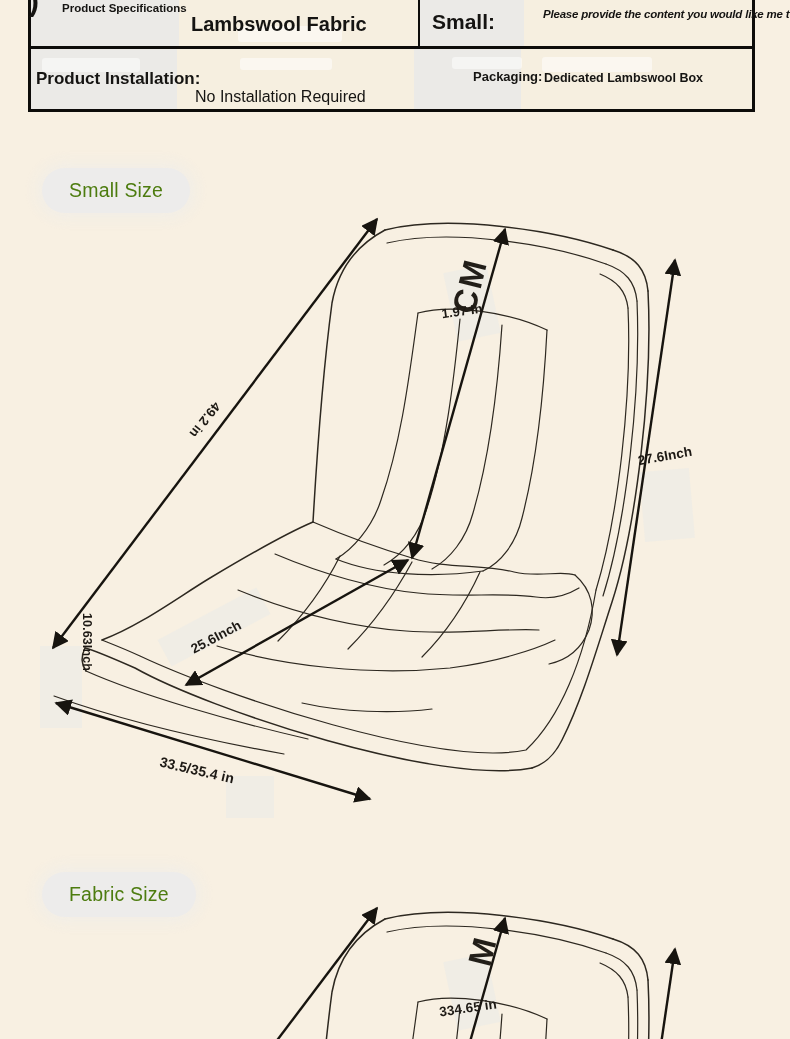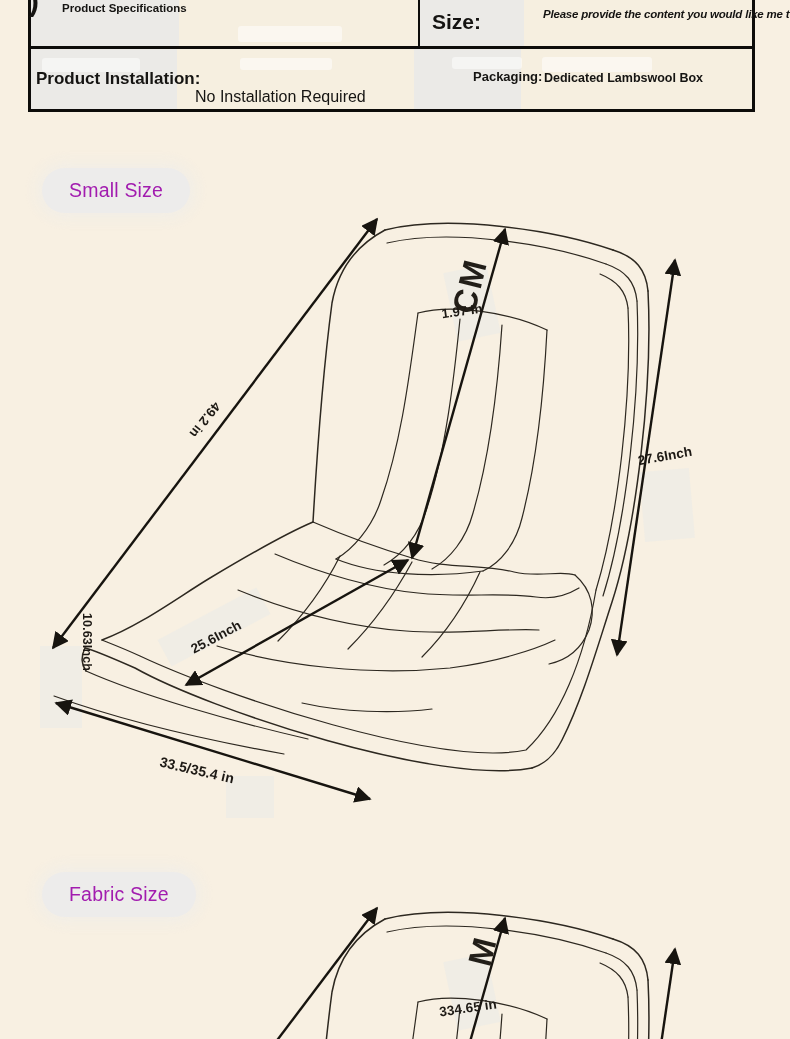--- a/index.html
+++ b/index.html
@@ -16,21 +16,21 @@
   .cell-gray{background:#ebeae7;}
   .cell-cream{background:#f6efe0;}
   .patch{background:rgba(255,255,255,.5);border-radius:3px;}
   .t-txt{white-space:nowrap;line-height:1.15;}
   
   .pill{
     background:#edeceb;border-radius:23px;height:45px;
     display:flex;align-items:center;padding:0 27px;width:max-content;
     box-shadow:0 0 14px 6px rgba(237,236,235,.55);
   }
-  .pill span{font-size:19.5px;font-weight:500;color:#a21caf;letter-spacing:.2px;}
+  .pill span{font-size:19.5px;font-weight:500;color:#4d7c0f;letter-spacing:.2px;}
   
   .fig{width:720px;}
   .fig svg{position:absolute;left:0;top:0;}
   .dim{
     position:absolute;font-weight:700;color:#1d1914;white-space:nowrap;
     transform-origin:center;letter-spacing:.1px;
   }
   .unit-big{font-weight:700;color:#221e18;letter-spacing:2px;}
   .s{fill:none;stroke:#2d2820;stroke-width:1.5;stroke-linecap:round;}
   .thin{stroke-width:1.2;}
@@ -55,21 +55,22 @@
   <div class="abs patch" style="left:210px;top:26px;width:104px;height:16px;"></div>
 
   <div class="abs tbl-bar" style="left:0;top:0;width:3px;height:112px;"></div>
   <div class="abs tbl-bar" style="left:724px;top:0;width:3px;height:112px;"></div>
   <div class="abs tbl-bar" style="left:0;top:46px;width:727px;height:3px;"></div>
   <div class="abs tbl-bar" style="left:0;top:109px;width:727px;height:3px;"></div>
   <div class="abs tbl-bar" style="left:390px;top:0;width:2px;height:46px;"></div>
 
   <span class="abs t-txt" style="left:1px;top:-16px;font-size:30px;font-weight:600;">)</span>
   <span class="abs t-txt" style="left:34px;top:2px;font-size:11.5px;font-weight:600;">Product Specifications</span>
-  <span class="abs t-txt" style="left:404px;top:10px;font-size:21px;font-weight:600;">Size:</span>
+  <span class="abs t-txt" style="left:163px;top:13px;font-size:20px;font-weight:600;">Lambswool Fabric</span>
+  <span class="abs t-txt" style="left:404px;top:10px;font-size:21px;font-weight:600;">Small:</span>
   <span class="abs t-txt" style="left:515px;top:8px;font-size:11.5px;font-weight:700;letter-spacing:-.2px;z-index:2;font-style:italic;">Please provide the content you would like me t</span>
   <span class="abs t-txt" style="left:8px;top:69px;font-size:17px;font-weight:600;">Product Installation:</span>
   <span class="abs t-txt" style="left:167px;top:88px;font-size:16px;font-weight:400;">No Installation Required</span>
   <span class="abs t-txt" style="left:404px;top:70px;font-size:13px;font-weight:600;margin-left:41px;">Packaging:</span>
   <span class="abs t-txt" style="left:516px;top:71px;font-size:12.5px;font-weight:600;">Dedicated Lambswool Box</span>
 </div>
 
 <div class="abs pill" style="left:42px;top:168px;">
   <span>Small Size</span>
 </div>

